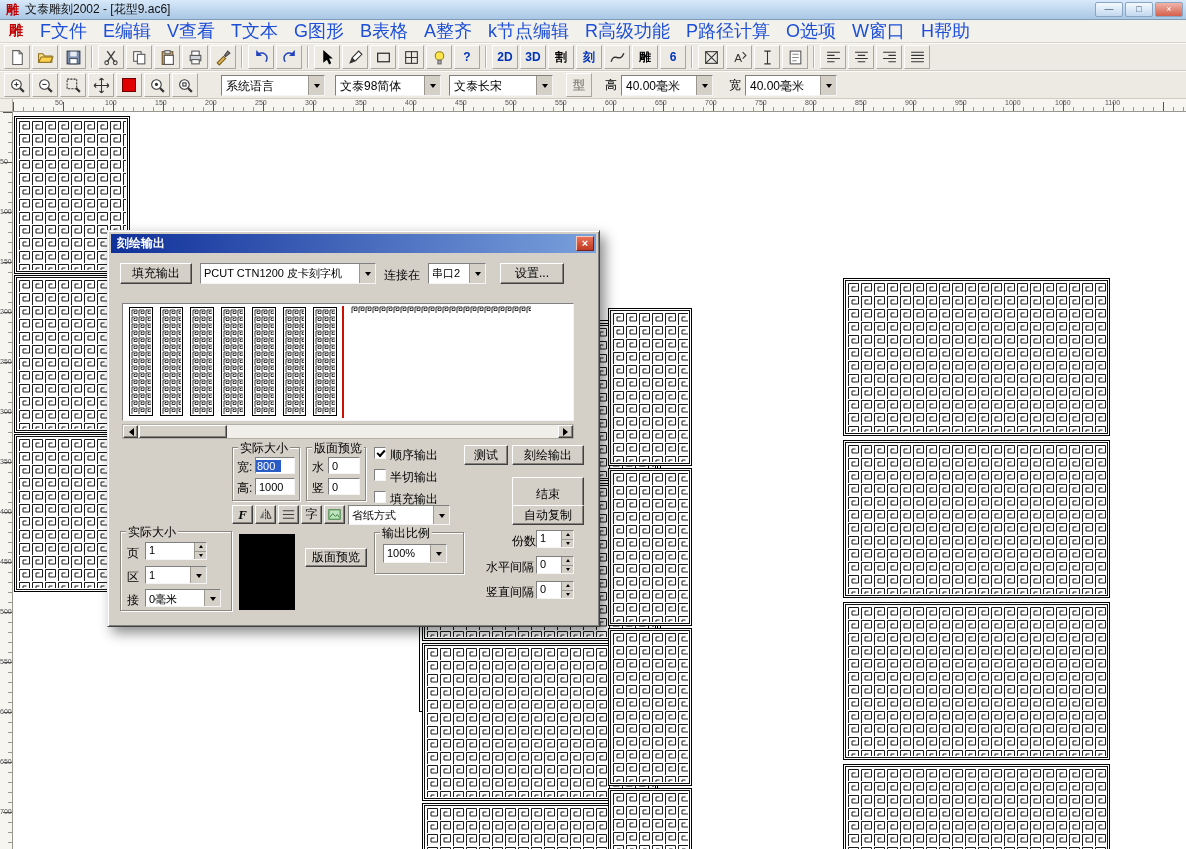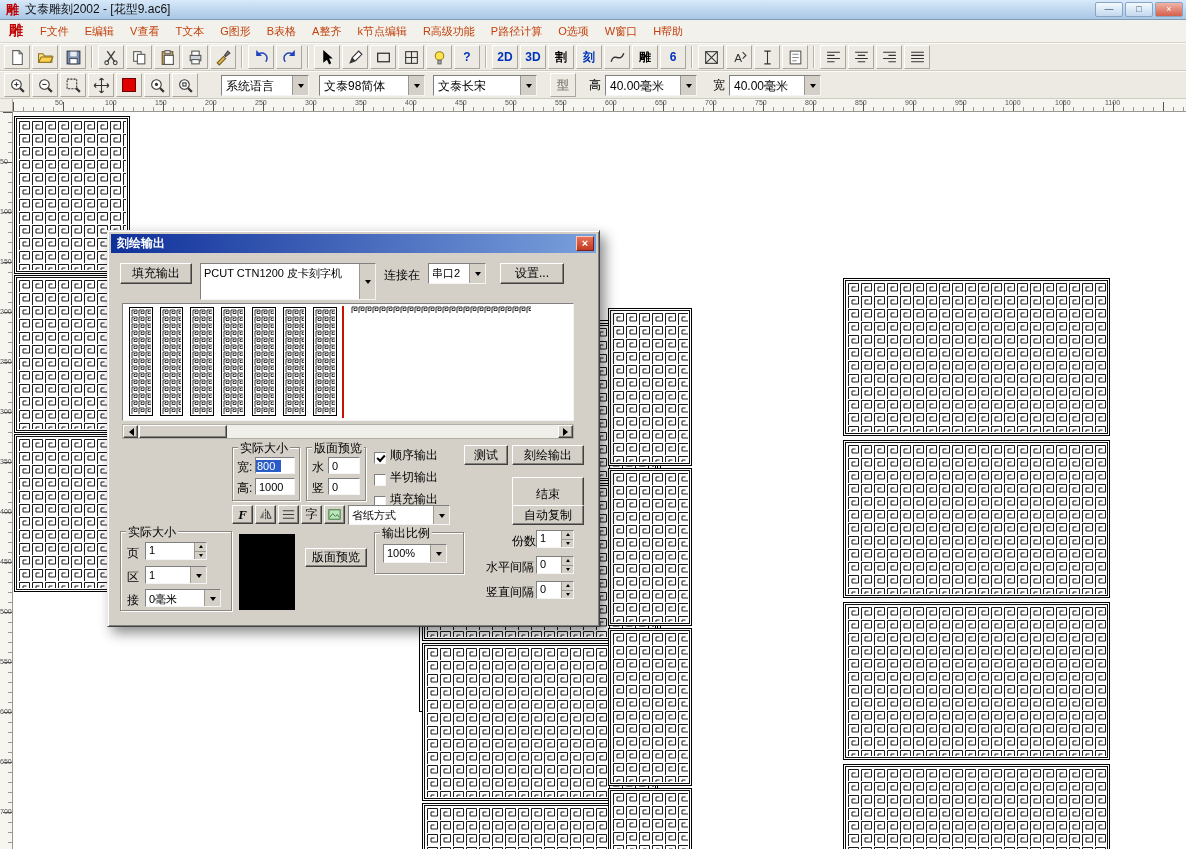--- a/index.html
+++ b/index.html
@@ -10,21 +10,21 @@
 
 #titlebar{position:absolute;left:0;top:0;width:1186px;height:20px;background:linear-gradient(#d8e9fa,#a9c7e5);border-bottom:1px solid #7f9db9;display:flex;align-items:center;}
 .tb-logo{color:#c00000;font-weight:bold;font-size:13px;margin:0 6px;}
 .tb-title{font-size:12px;color:#101010;}
 .winbtns{position:absolute;right:3px;top:2px;display:flex;gap:2px;}
 .winbtn{width:28px;height:15px;background:linear-gradient(#f4f9fe,#c3d9ef);border:1px solid #88a5c4;border-radius:2px;font-size:9px;line-height:12px;text-align:center;color:#2b4a6b;}
 .winbtn.close{background:linear-gradient(#f0b4a8,#d4604c);color:#fff;}
 
 #menubar{position:absolute;left:0;top:20px;width:1186px;height:23px;background:#f2f1ec;border-bottom:1px solid #d8d5cd;display:flex;align-items:center;}
 .menu-logo{color:#c00000;font-weight:bold;font-size:14px;margin:0 9px;}
-.menu-item{padding:3px 8px;font-size:11px;color:#c2410c;}
+.menu-item{padding:3px 8px;font-size:18px;color:#1d4ed8;}
 
 .toolbar{position:absolute;left:0;width:1186px;height:28px;background:#eceae3;border-top:1px solid #fbfaf7;border-bottom:1px solid #cfccc3;display:flex;align-items:center;padding-left:3px;}
 #toolbar1{top:43px;}
 #toolbar2{top:71px;}
 .tbtn{width:26px;height:24px;margin:0 1px;display:flex;align-items:center;justify-content:center;background:#eceae3;border:1px solid;border-color:#fff #aaa69d #aaa69d #fff;flex:none;}
 .tbtn svg{width:17px;height:17px;display:block;}
 .tbtn.txt{font-weight:bold;font-size:12px;}
 .blue{color:#0033bb;}
 .gray{color:#8f8d86;}
 .tsep{width:0;height:22px;border-left:1px solid #b5b2aa;border-right:1px solid #fff;margin:0 4px;flex:none;}
@@ -65,21 +65,21 @@
  box-shadow:inset 1px 1px 0 #fff,inset -1px -1px 0 #808080,5px 6px 12px rgba(0,0,0,.45);}
 .dlg-title{position:absolute;left:3px;top:3px;right:3px;height:19px;background:linear-gradient(90deg,#10309a,#7aa0dc);display:flex;align-items:center;color:#fff;font-weight:bold;font-size:12px;padding-left:6px;}
 .dlg-close{position:absolute;right:2px;top:2px;width:18px;height:15px;background:linear-gradient(#ea7257,#c03a22);border:1px solid;border-color:#f4cabd #722 #722 #f4cabd;color:#fff;font-size:11px;line-height:13px;text-align:center;font-weight:bold;}
 .cbtn{position:absolute;background:#d4d0c8;border-top:1px solid #fff;border-left:1px solid #fff;border-right:1px solid #404040;border-bottom:1px solid #404040;box-shadow:inset -1px -1px 0 #84827a;font-size:12px;display:flex;align-items:center;justify-content:center;color:#000;}
 .combo{position:absolute;display:flex;background:#fff;border:1px solid;border-color:#808080 #f4f4f4 #f4f4f4 #808080;}
 .combo .val{flex:1;font-size:11px;padding:2px 3px;white-space:nowrap;overflow:hidden;}
 .inp{position:absolute;background:#fff;border:1px solid;border-color:#808080 #f4f4f4 #f4f4f4 #808080;font-size:11px;padding:1px 3px;display:flex;align-items:center;}
 .hlsel{background:#2a5cc8;color:#fff;padding:0 6px 0 1px;}
 .grp{position:absolute;border:1px solid #8b887f;box-shadow:inset 1px 1px 0 #fff,1px 1px 0 #fff;}
 .gt{position:absolute;top:-8px;left:5px;background:#d4d0c8;padding:0 2px;font-size:12px;white-space:nowrap;}
-.chk{position:absolute;display:flex;align-items:flex-end;gap:4px;font-size:12px;white-space:nowrap;}
+.chk{position:absolute;display:flex;align-items:flex-start;gap:4px;font-size:12px;white-space:nowrap;}
 .chk .box{width:12px;height:12px;background:#fff;border:1px solid;border-color:#808080 #f4f4f4 #f4f4f4 #808080;position:relative;flex:none;}
 .chk.on .box::after{content:"";position:absolute;left:2px;top:2px;width:6px;height:3px;border-left:2px solid #000;border-bottom:2px solid #000;transform:rotate(-48deg);}
 .spin{position:absolute;display:flex;background:#fff;border:1px solid;border-color:#808080 #f4f4f4 #f4f4f4 #808080;}
 .spin .sval{flex:1;font-size:11px;padding:1px 3px;}
 .sbtns{width:12px;display:flex;flex-direction:column;border-left:1px solid #9a978f;flex:none;}
 .sb{flex:1;background:#d4d0c8;display:flex;align-items:center;justify-content:center;border-bottom:1px solid #9a978f;}
 .sb:last-child{border-bottom:none;}
 .tri-up{width:0;height:0;border:2.5px solid transparent;border-bottom:3.5px solid #000;margin-bottom:2px;}
 .tri-dn{width:0;height:0;border:2.5px solid transparent;border-top:3.5px solid #000;margin-top:2px;}
 .pvbox{position:absolute;background:#fff;border:1px solid;border-color:#808080 #f4f4f4 #f4f4f4 #808080;}
@@ -332,21 +332,21 @@
       </svg>
     </div>
   <div class="tbtn">
       <svg viewBox="0 0 16 16">
         <circle cx="7" cy="7" r="4.5" fill="#fff" stroke="#333"></circle>
         <path d="M10.5,10.5 L14,14" stroke="#333" stroke-width="2"></path>
         <rect x="5.5" y="5.5" width="3" height="3" fill="none" stroke="#333"></rect>
       </svg>
     </div>
   <div style="width:22px;flex:none"></div>
-  <div class="tcombo" style="width:88px">
+  <div class="tcombo" style="width:104px">
     <span class="val">系统语言</span>
     <span class="drop">
         <i class="arrow-down"></i>
       </span>
   </div>
   <div style="width:10px;flex:none"></div>
   <div class="tcombo" style="width:106px">
     <span class="val">文泰98简体</span>
     <span class="drop">
         <i class="arrow-down"></i>
@@ -514,21 +514,21 @@
       </div>
     </div>
 
   <div id="dialog">
     <div class="dlg-title">
       <span>刻绘输出</span>
       <div class="dlg-close">×</div>
     </div>
 
     <div class="cbtn" style="left:12px;top:32px;width:72px;height:21px">填充输出</div>
-    <div class="combo" style="left:92px;top:32px;width:176px;height:37px">
+    <div class="combo" style="left:92px;top:32px;width:176px;height:21px">
       <span class="val">PCUT CTN1200 皮卡刻字机</span>
       <span class="drop">
           <i class="arrow-down"></i>
         </span>
     </div>
     <span class="lbl" style="left:276px;top:36px">连接在</span>
     <div class="combo" style="left:320px;top:32px;width:58px;height:21px">
       <span class="val">串口2</span>
       <span class="drop">
           <i class="arrow-down"></i>

